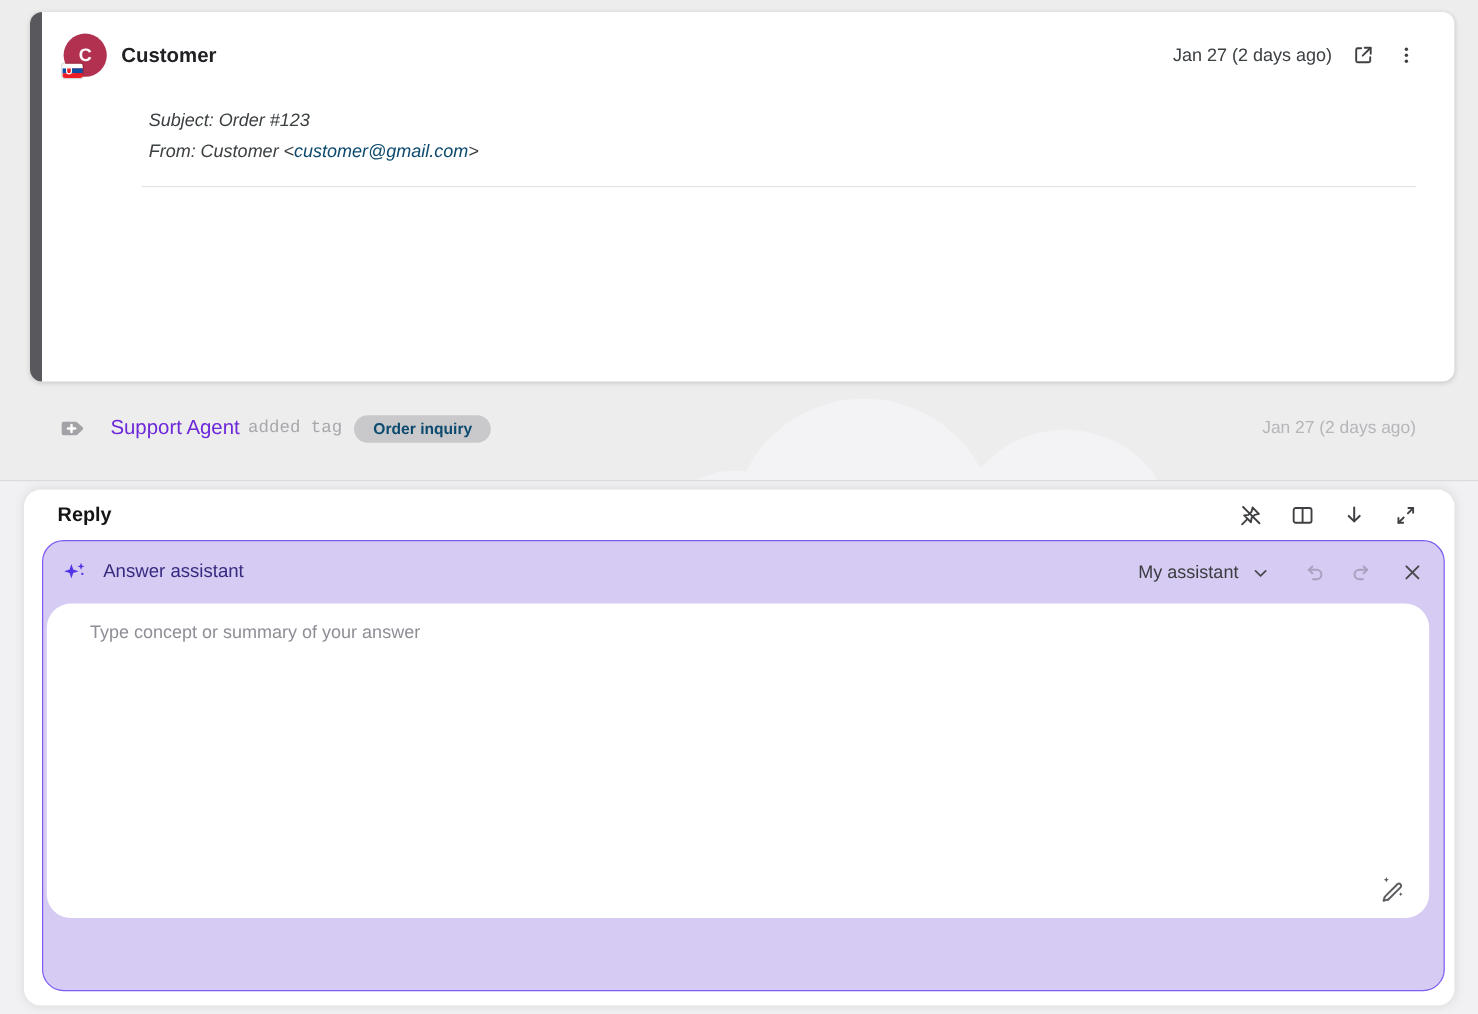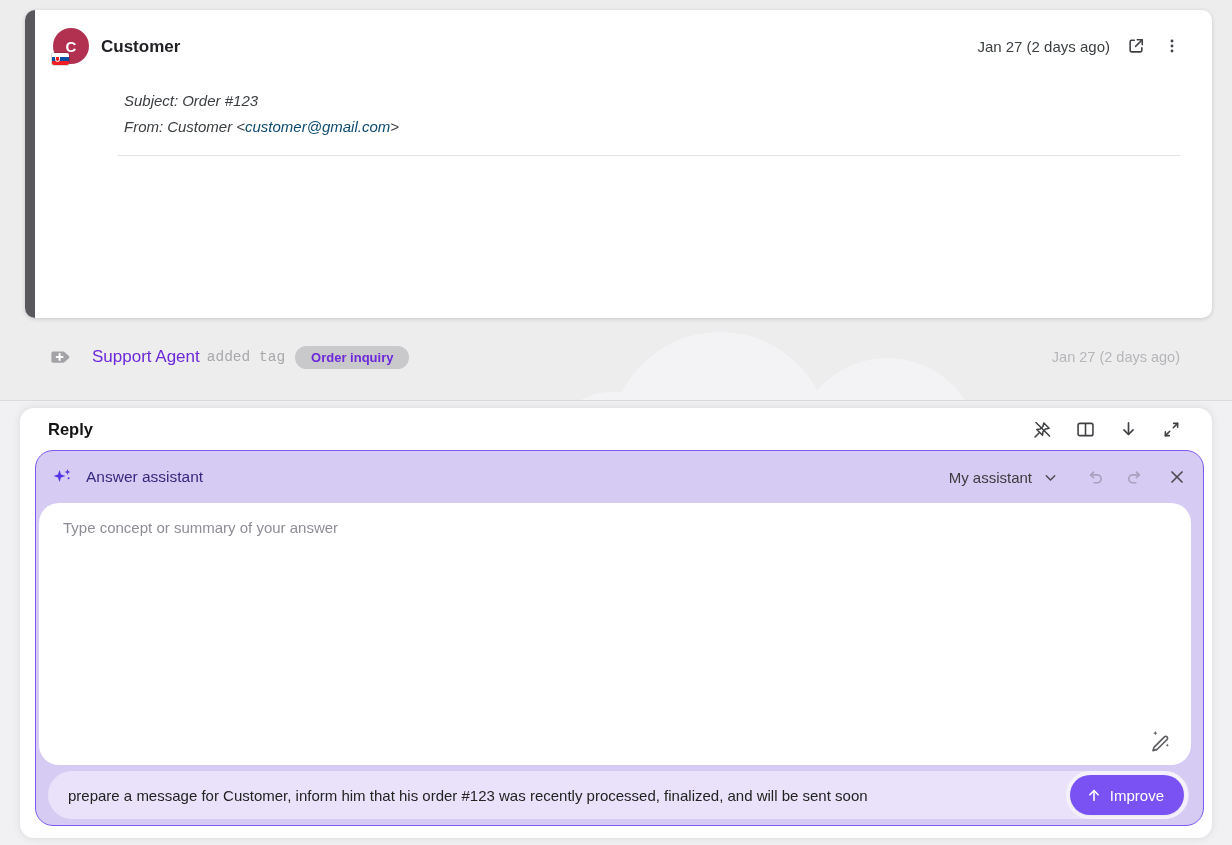--- a/index.html
+++ b/index.html
@@ -40,21 +40,21 @@
   .lt { margin-left:4px; }
   .email-link { color:#0c4a6e; text-decoration:none; cursor:pointer; }
   .email-divider { margin:15px 2px 0 65px; border:0; border-top:1px solid #e3e3e6; }
   .email-body { margin-left:65px; margin-top:15px; font-size:15.5px; color:#1a1a1a; line-height:28px; }
 
   
   .activity-row { position:absolute; left:50px; top:343px; width:1130px; height:28px; display:flex; align-items:center; }
   .activity-icon { color:#a3a3a7; display:flex; }
   .activity-actor { margin-left:20px; font-size:17px; font-weight:normal; color:#6d28d9; }
   .activity-action { margin-left:7px; font-size:14.5px; color:#a8a8ac;font-family:Liberation Mono, monospace; }
-  .activity-badge { margin-left:10px; background:#c9c9cc; color:#6d28d9; font-size:13px; font-weight:bold;
+  .activity-badge { margin-left:10px; background:#c9c9cc; color:#0c4a6e; font-size:13px; font-weight:bold;
     padding:4px 16px; border-radius:999px; }
   .activity-timestamp { margin-left:auto; font-size:14.5px; color:#b6b6ba; }
 
   
   .reply-card { position:absolute; left:20px; top:408px; width:1192px; height:430px;
     background:#fff; border-radius:14px; box-shadow:0 0 10px rgba(0,0,0,.10); }
   .reply-header { height:42px; display:flex; align-items:center; padding:0 30px 0 28px; }
   .reply-title { font-size:16.5px; font-weight:bold; color:#141414; }
   .reply-actions { margin-left:auto; display:flex; align-items:center; gap:22px; color:#46464a; }
 
@@ -66,21 +66,21 @@
   .assistant-title { margin-left:12px; font-size:15.5px; font-weight:500; color:#37297f; }
   .assistant-right { margin-left:auto; display:flex; align-items:center; }
   .assistant-selector { display:flex; align-items:center; gap:10px; cursor:pointer; background:none; border:0; padding:0; }
   .selector-label { font-size:15px; color:#3c3c40; }
   .chev { color:#4c4c50; display:flex; }
   .undo-redo { display:flex; align-items:center; gap:18px; margin-left:26px; color:#a9a1bf; }
   .close-btn { margin-left:22px; color:#4a4a4e; }
 
   .assistant-editor { position:relative; margin:0 12px 0 3px; height:262px; background:#fff; border-radius:20px; }
   .assistant-editor textarea { width:100%; height:100%; border:0; outline:none; resize:none; background:transparent;
-    border-radius:inherit; padding:16px 24px; font-family:"Liberation Sans", sans-serif; font-size:15px; color:#ef4444; }
+    border-radius:inherit; padding:16px 36px; font-family:"Liberation Sans", sans-serif; font-size:15px; color:#ef4444; }
   .assistant-editor textarea::placeholder { color:#8f8d96; opacity:1; }
   .magic-pen-btn { position:absolute; right:18px; bottom:12px; color:#5c5c61; background:none; border:0; cursor:pointer; }
 
   .prompt-row { margin:6px 14px 0 12px; height:48px; background:#e9e2fa; border-radius:24px;
     display:flex; align-items:center; padding:0 5px 0 20px; }
   .prompt-row input { flex:1; border:0; outline:none; background:transparent; font-family:"Liberation Sans", sans-serif;
     font-size:15px; color:#232323; }
   .improve-btn { height:40px; border:0; border-radius:20px; background:#7a52f3; color:#fff; font-size:15px;
     font-family:"Liberation Sans", sans-serif; display:flex; align-items:center; gap:8px; padding:0 20px 0 16px;
     cursor:pointer; box-shadow:0 0 0 4px rgba(255,255,255,.55), 0 1px 3px rgba(0,0,0,.15); }
@@ -262,28 +262,16 @@
           <span>
             <svg width="25" height="25" viewBox="0 0 24 24">
               <path d="M7.9 20.8 L4.8 21.7 L5.7 18.6 L16 8.3 a1.8 1.8 0 0 1 2.5 2.5 L8.2 21.1 Z" fill="none" stroke="currentColor" stroke-width="1.6" stroke-linecap="round" stroke-linejoin="round"></path>
               <path d="M7 2.8 L7.6 4.4 L9.2 5 L7.6 5.6 L7 7.2 L6.4 5.6 L4.8 5 L6.4 4.4 Z" fill="currentColor"></path>
               <path d="M18.5 14.9 L19 16 L20.1 16.5 L19 17 L18.5 18.1 L18 17 L16.9 16.5 L18 16 Z" fill="currentColor"></path>
             </svg>
           </span>
         </button>
       </div>
 
-      <div class="prompt-row">
-        <input type="text" value="prepare a message for Customer, inform him that his order #123 was recently processed, finalized, and will be sent soon" style="">
-        <button class="improve-btn">
-          <span>
-            <svg width="16" height="16" viewBox="0 0 24 24" fill="none" stroke="currentColor" stroke-width="2.4" stroke-linecap="round" stroke-linejoin="round">
-              <line x1="12" y1="20" x2="12" y2="5.5"></line>
-              <polyline points="5.8,11.7 12,5.5 18.2,11.7"></polyline>
-            </svg>
-          </span>
-          <span>Improve</span>
-        </button>
-      </div>
     </div>
   </div>
 
 </div>
 
 </body></html>

